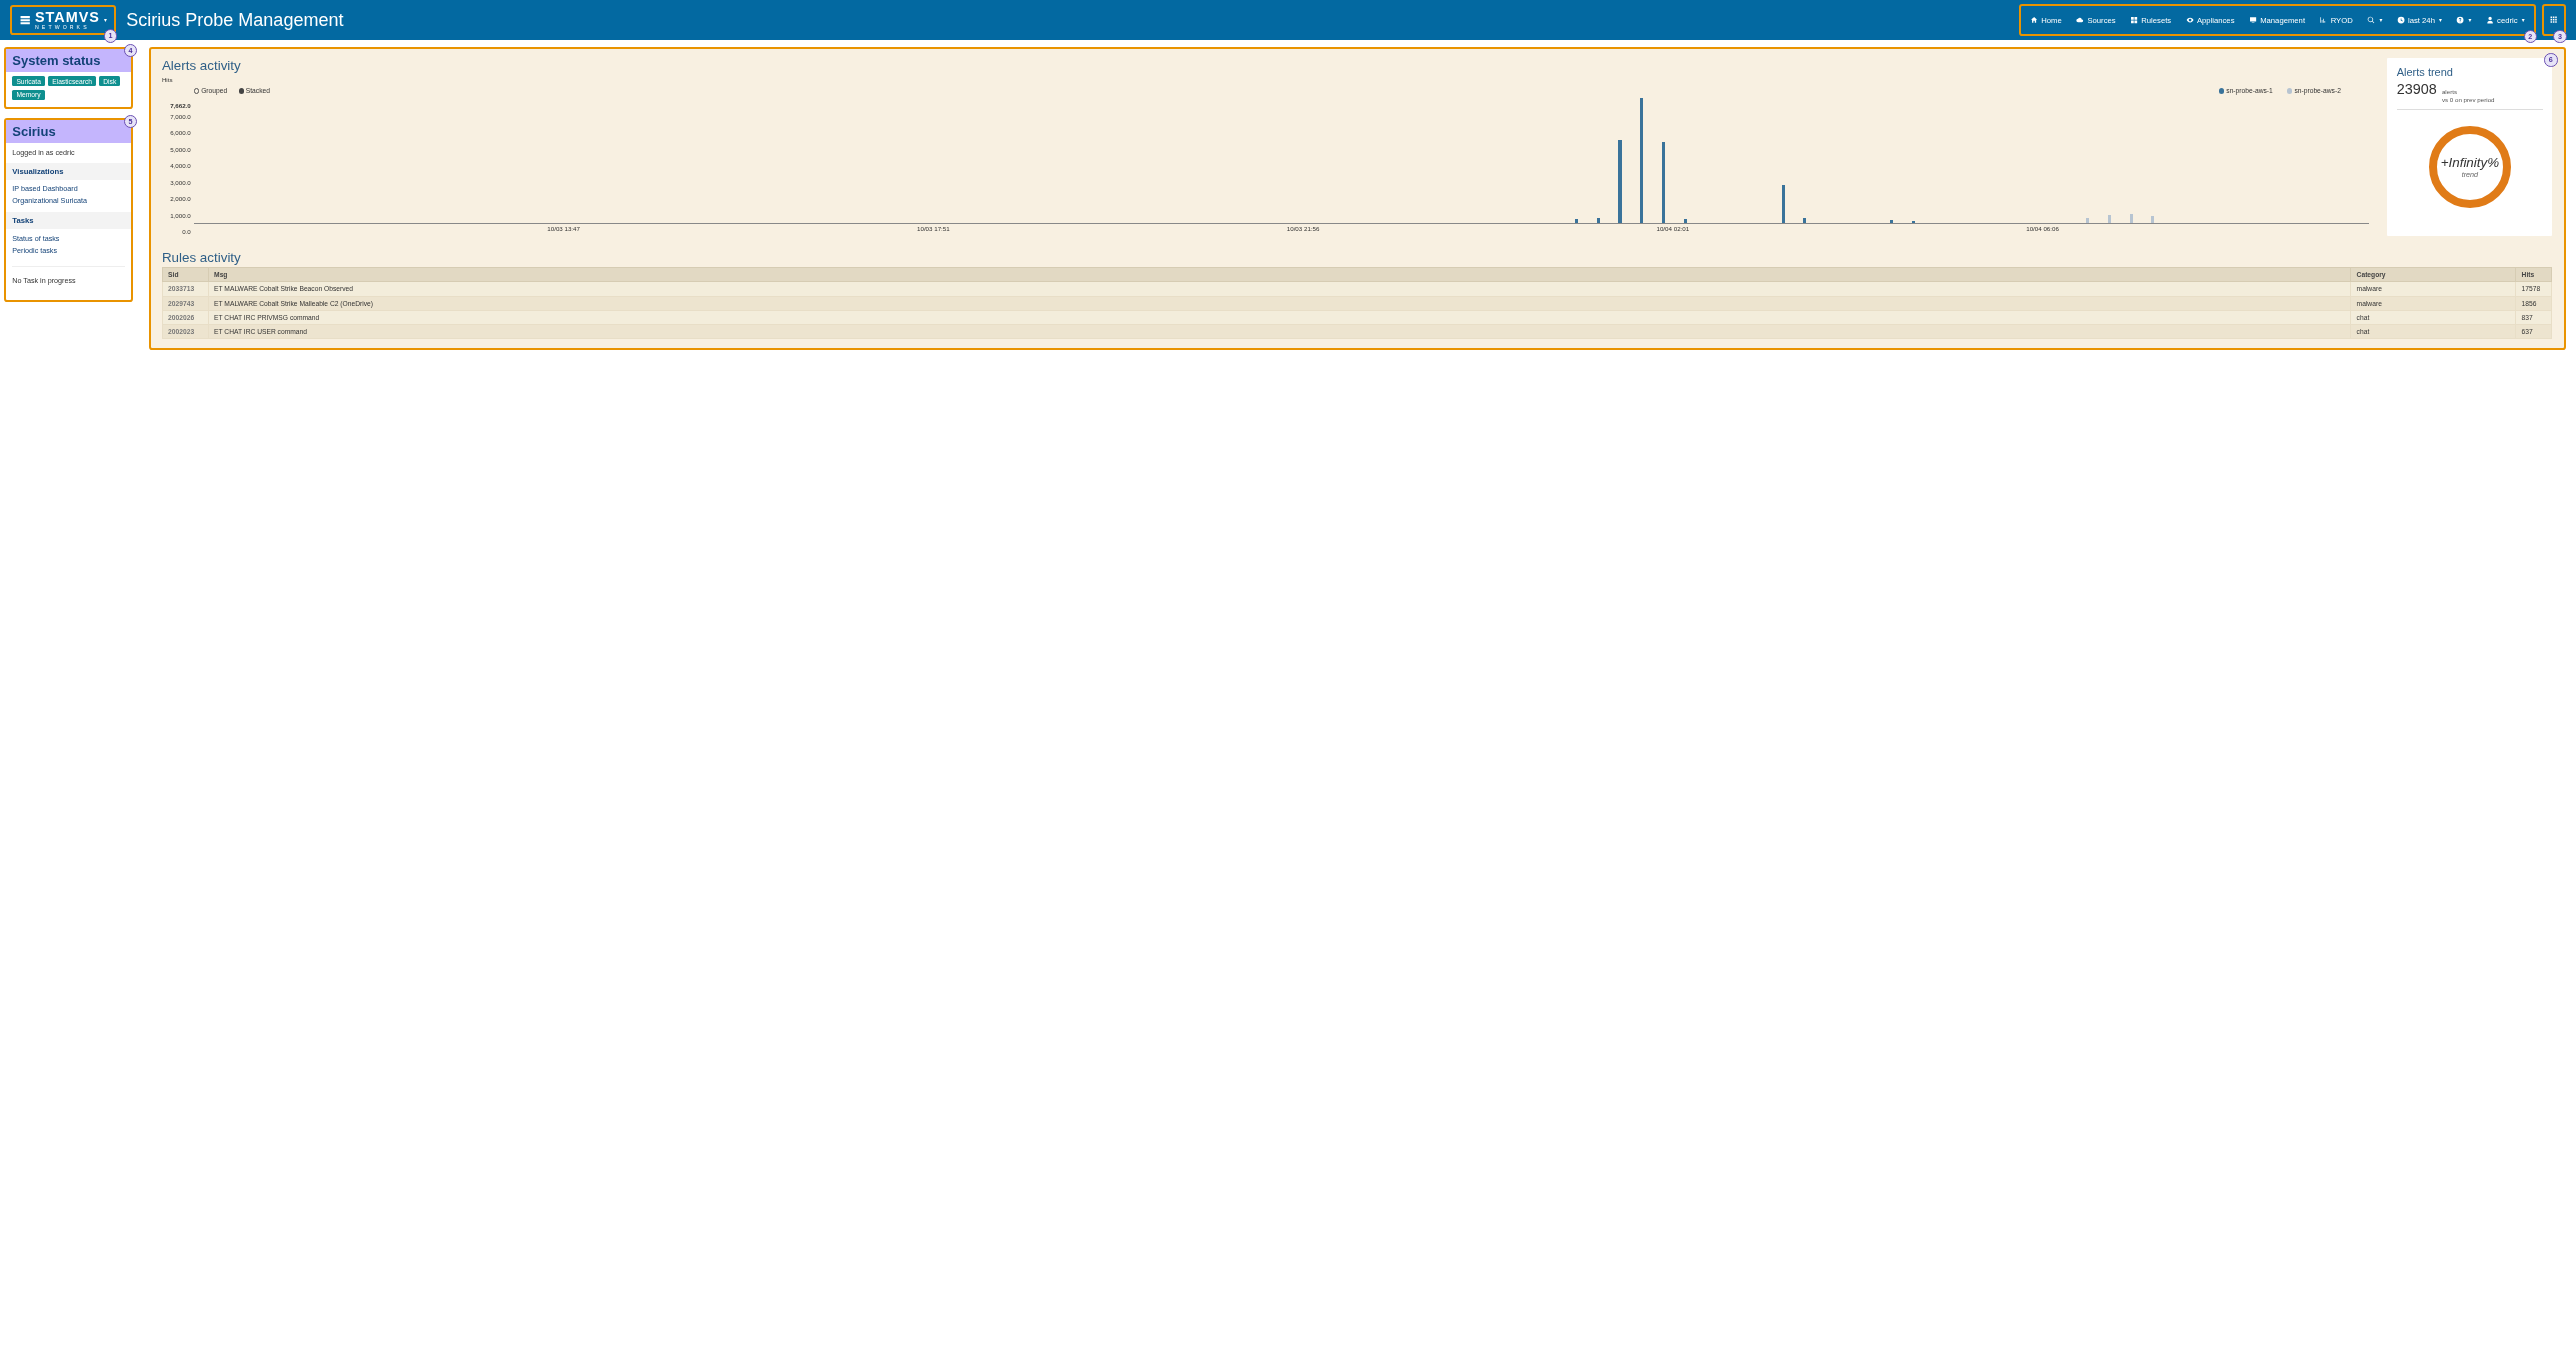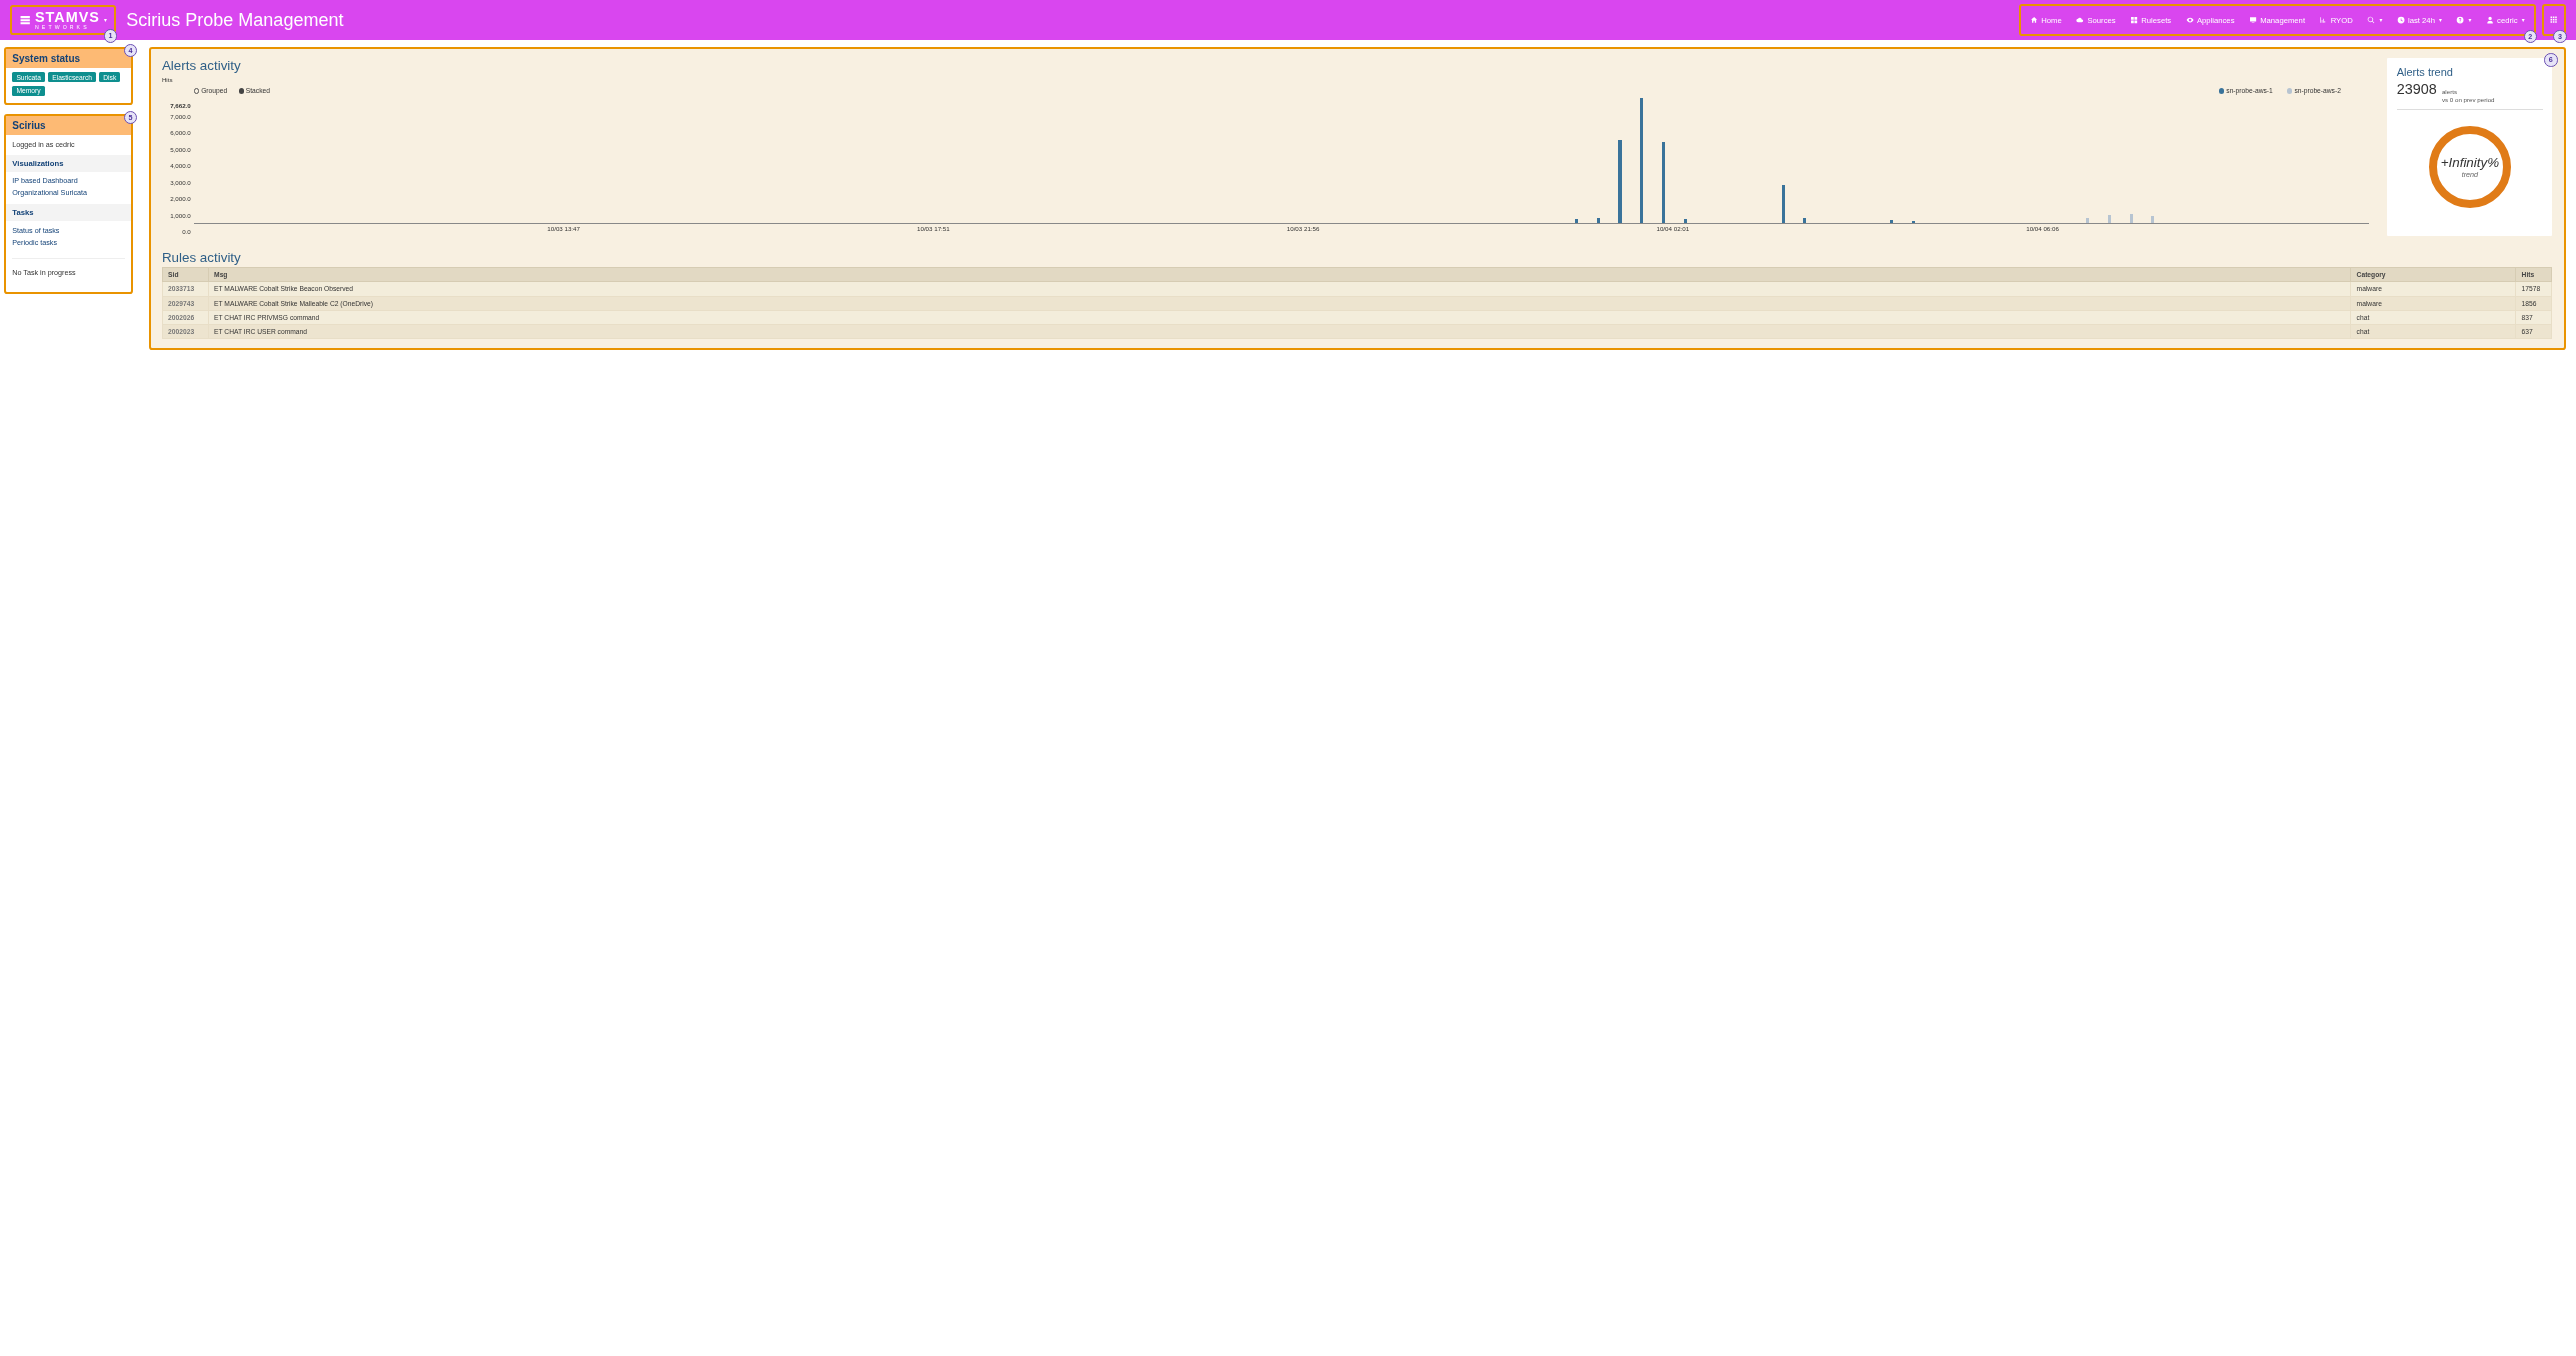--- a/index.html
+++ b/index.html
@@ -4,21 +4,21 @@
 <style>
   * { box-sizing: border-box; margin: 0; padding: 0; }
   body {
     font-family: -apple-system, BlinkMacSystemFont, "Segoe UI", Arial, sans-serif;
     background: #ffffff;
     font-size: 7.2px;
     color: #333;
   }
   
   .header {
-    background: #d946ef;
+    background: #0369a1;
     height: 40px;
     display: flex;
     align-items: center;
     padding: 0 10.3px;
     color: #fff;
     position: relative;
   }
   .logo-box {
     border: 2.1px solid #e99300;
     border-radius: 3.1px;
@@ -103,24 +103,24 @@
   .sidebar { width: 129px; }
   .panel {
     border: 2.1px solid #e99300;
     border-radius: 3.1px;
     background: #fff;
     margin-bottom: 9.3px;
     position: relative;
     padding-bottom: 3.1px;
   }
   .panel-head {
-    background: #fdba74;
+    background: #c4b5fd;
     color: #134277;
     font-weight: 700;
-    font-size: 10px;
+    font-size: 13px;
     padding: 4.1px 6.2px;
   }
   .panel-body { padding: 4.1px 6.2px; }
   .tag-row { display: flex; flex-wrap: wrap; gap: 3.1px; }
   .tag {
     background: #0e8f8f;
     color: #fff;
     padding: 1.5px 4.1px;
     border-radius: 1.5px;
     font-size: 6.7px;

